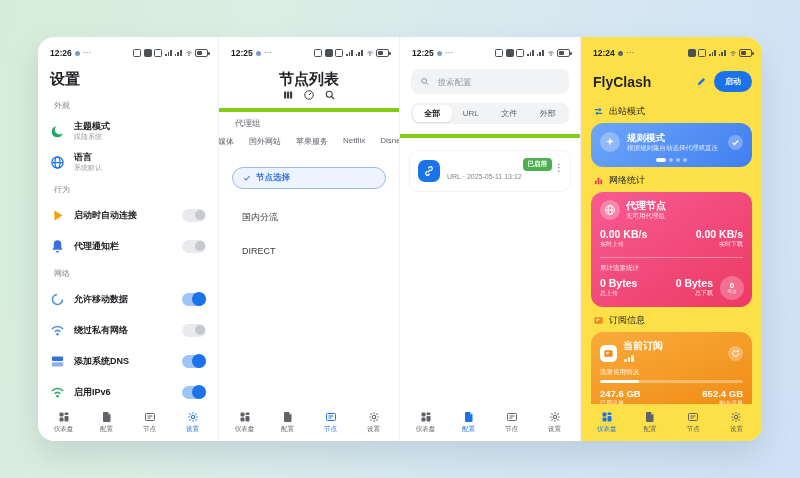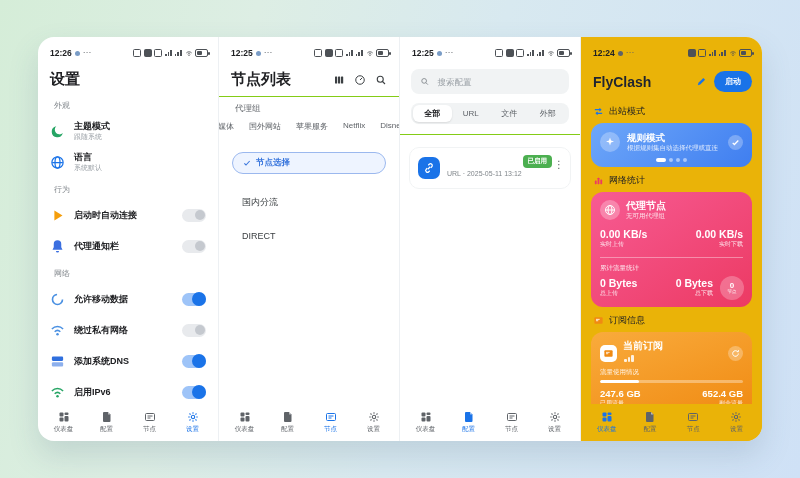--- a/index.html
+++ b/index.html
@@ -2,21 +2,21 @@
 <html><head>
 <meta charset="utf-8">
 <style>
   html,body{margin:0;padding:0;}
   body{font-family:"Liberation Sans","DejaVu Sans",sans-serif;}
   .stage{position:relative;width:800px;height:478px;overflow:hidden;
     background:linear-gradient(105deg,#d5edd8 0%,#ddeee4 28%,#d8e9f0 55%,#cfe1f6 100%);}
   .device{position:absolute;left:38px;top:37px;width:724px;height:404px;background:#fff;
     border-radius:16px;box-shadow:0 14px 30px rgba(70,100,130,.18);display:flex;overflow:hidden;}
   .panel{width:181px;position:relative;border-right:1px solid #edf0f3;box-sizing:border-box;overflow:hidden;}
-  .panel.home{background:#eab308;border-right:none;}
+  .panel.home{background:#fde047;border-right:none;}
 
   
   .statusbar{height:16px;display:flex;justify-content:space-between;align-items:center;padding:8px 10px 0 12px;}
   .time-wrap{display:flex;align-items:center;gap:3px;}
   .time{font-size:8.5px;font-weight:bold;color:#202124;}
   .sdot{width:5px;height:5px;border-radius:50%;background:#7a9cc6;display:inline-block;}
   .sdots{font-size:8px;color:#5f6368;line-height:4px;}
   .sicons{display:flex;align-items:center;gap:2.5px;}
   .sq{width:6px;height:6px;border:1px solid #4d5156;border-radius:1.5px;}
   .sq.fill{background:#4d5156;}
@@ -52,21 +52,21 @@
 
   
   .nav{position:absolute;bottom:0;left:0;right:0;height:37px;display:flex;align-items:center;justify-content:space-around;padding:0 4px;background:inherit;}
   .nav-item{display:flex;flex-direction:column;align-items:center;gap:1.5px;color:#5f6368;width:34px;}
   .nav-item .nicon{width:12px;height:12px;}
   .nav-item .nicon svg{width:100%;height:100%;display:block;}
   .nav-item .nlbl{font-size:6.5px;}
   .nav-item.active{color:#1a73e8;}
 
   
-  .hairline{border-bottom:1px solid #84cc16;}
+  .hairline{border-bottom:4px solid #84cc16;flex-direction:column;}
   .tabs-row{display:flex;gap:15px;white-space:nowrap;overflow:hidden;margin:6px 0 2px -9px;padding:0 0 6px 0;font-size:8px;color:#5f6368;}
   .tab{flex:none;}
   .chip{margin:14px 13px 0;border:1px solid #9bb8ee;background:#eef4ff;border-radius:13px;height:22px;
     display:flex;align-items:center;gap:5px;padding:0 10px;color:#3b77dd;box-sizing:border-box;}
   .chip .ck{width:8px;height:8px;}
   .chip .ck svg{width:100%;height:100%;display:block;}
   .chip-label{font-size:8.5px;font-weight:bold;}
   .group-item{font-size:9px;color:#3c4043;padding:0 23px;margin-top:22px;}
 
   

